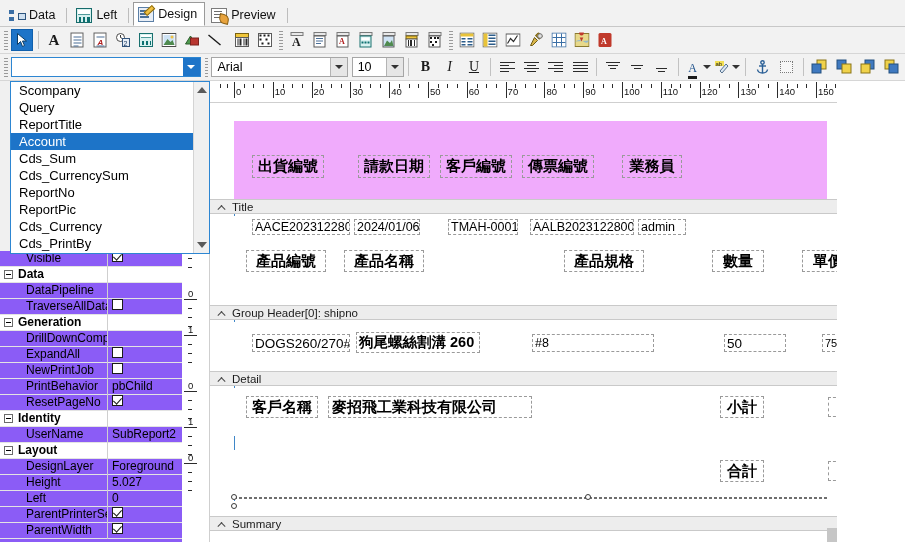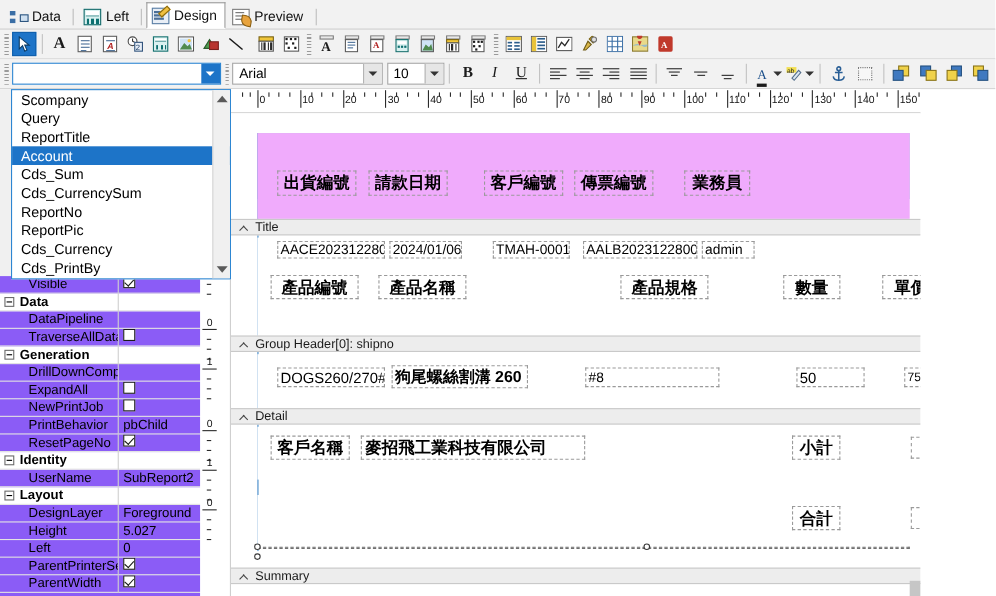--- a/index.html
+++ b/index.html
@@ -894,21 +894,21 @@
       </div>
 
     <div class="design">
 
       <div class="report-border" style="left:24px; top:18px; right:10px; height:60px;"></div>
 
       <div class="leftmargin" style="left:24px; top:18px; height:380px;"></div>
 
       <div class="band" style="left:24px; top:18px; right:10px; height:78px; background:#f0abfc;">
         <div class="fld bold" style="left:18px; top:34px; width:72px; height:23px; font-size:15px; justify-content:center;">出貨編號</div>
-        <div class="fld bold" style="left:101px; top:34px; width:72px; height:23px; font-size:15px; justify-content:center;">請款日期</div>
+        <div class="fld bold" style="left:124px; top:34px; width:72px; height:23px; font-size:15px; justify-content:center;">請款日期</div>
         <div class="fld bold" style="left:206px; top:34px; width:72px; height:23px; font-size:15px; justify-content:center;">客戶編號</div>
         <div class="fld bold" style="left:288px; top:34px; width:72px; height:23px; font-size:15px; justify-content:center;">傳票編號</div>
         <div class="fld bold" style="left:388px; top:34px; width:60px; height:23px; font-size:15px; justify-content:center;">業務員</div>
       </div>
       <div class="band-label" style="top:96px;">
         <span class="chev"></span>
         <span>Title</span>
       </div>
 
       <div class="band" style="left:24px; top:113px; right:10px; height:92px; background:#fff;">

